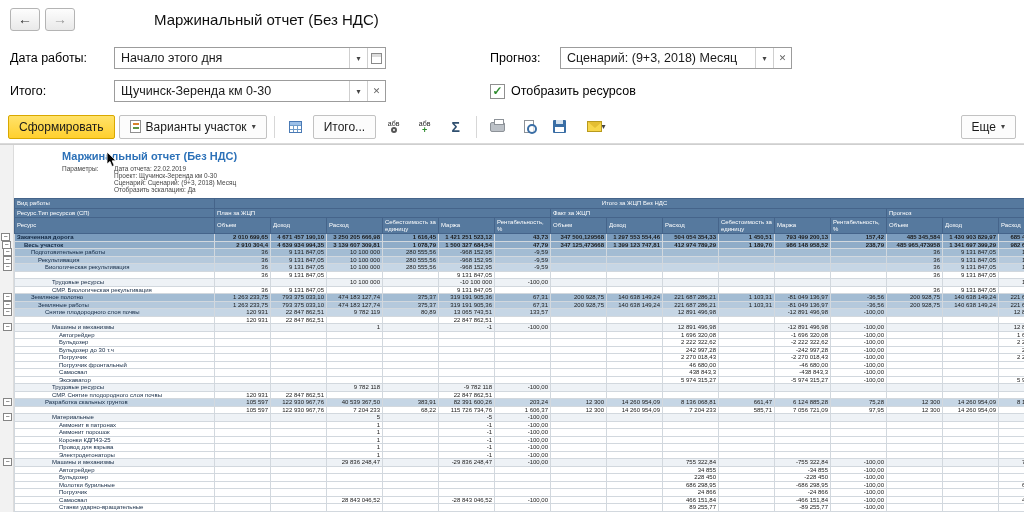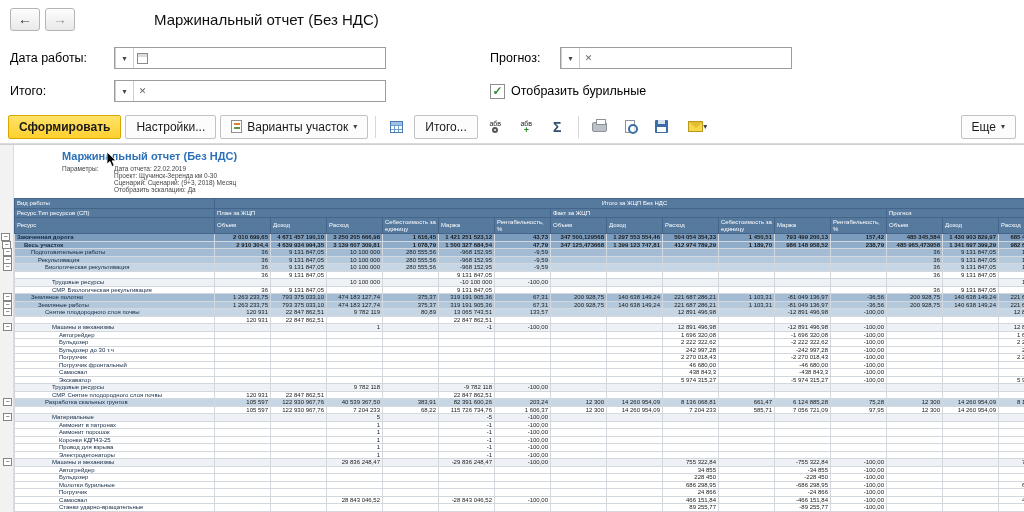--- a/index.html
+++ b/index.html
@@ -31,21 +31,21 @@
   .x-glyph { font-size:9px; color:#666; }
   .checkbox-wrap { display:flex; align-items:center; gap:6px; cursor:pointer; }
   .checkbox { width:15px; height:15px; border:1px solid #8f8f8f; background:#fff; display:flex;
               align-items:center; justify-content:center; font-size:12px; font-weight:bold; color:#2e8b2e; }
 
   
   .toolbar { height:34px; display:flex; align-items:center; padding:0 8px; gap:4px;
              border-bottom:1px solid #dadada; }
   .btn { height:24px; border:1px solid #c2c2c2; border-radius:2px; background:#fcfcfc;
          display:flex; align-items:center; gap:5px; padding:0 10px; font-size:12px; cursor:pointer; white-space:nowrap; }
-  .btn-primary { background:linear-gradient(#ffe26a,#ffd02e); border-color:#d9a800; font-weight:bold;text-align:right; }
+  .btn-primary { background:linear-gradient(#ffe26a,#ffd02e); border-color:#d9a800; font-weight:normal;text-align:right; }
   .icon-btn { width:27px; height:24px; border:1px solid transparent; border-radius:2px; background:transparent;
               display:flex; align-items:center; justify-content:center; cursor:pointer; }
   .tool-sep { width:1px; height:22px; background:#d7d7d7; margin:0 3px; }
   .dd { font-size:8px; color:#444; }
   .spacer { flex:1; }
   .sigma { font-size:14px; font-weight:bold; color:#2f4f6f; }
   .abc { font-size:7px; line-height:7px; color:#222; display:flex; flex-direction:column; align-items:center; }
   .mini-mag { width:6px; height:6px; border:2px solid #555; border-radius:50%; }
   .mini-plus { font-size:9px; font-weight:bold; color:#2e8b2e; line-height:7px; }
   .grid-icon { width:13px; height:12px; border:1px solid #4a7ab5;
@@ -110,64 +110,64 @@
     <div class="nav-btn dim">
       <span>→</span>
     </div>
     <div class="page-title">Маржинальный отчет (Без НДС)</div>
   </div>
 
   <div class="form-area">
     <div class="form-row">
       <div class="lbl w104">Дата работы:</div>
       <div class="field fw272">
+        <div class="field-value">Начало этого дня</div>
         <div class="field-btn">
           <span class="dd">▾</span>
         </div>
         <div class="field-btn">
           <span class="cal-icon"></span>
         </div>
       </div>
       <div class="gap1"></div>
       <div class="lbl" style="width:70px">Прогноз:</div>
       <div class="field fw230">
+        <div class="field-value">Сценарий: (9+3, 2018) Месяц</div>
         <div class="field-btn">
           <span class="dd">▾</span>
         </div>
         <div class="field-btn">
           <span class="x-glyph">✕</span>
         </div>
       </div>
     </div>
     <div class="form-row">
       <div class="lbl w104">Итого:</div>
       <div class="field fw272">
+        <div class="field-value">Щучинск-Зеренда км 0-30</div>
         <div class="field-btn">
           <span class="dd">▾</span>
         </div>
         <div class="field-btn">
           <span class="x-glyph">✕</span>
         </div>
       </div>
       <div class="gap1"></div>
       <div class="checkbox-wrap">
         <div class="checkbox">
           <span>✓</span>
         </div>
-        <div class="lbl">Отобразить бурильные</div>
+        <div class="lbl">Отобразить ресурсов</div>
       </div>
     </div>
   </div>
 
   <div class="toolbar">
     <div class="btn btn-primary">
       <span>Сформировать</span>
-    </div>
-    <div class="btn">
-      <span>Настройки...</span>
     </div>
     <div class="btn">
       <span class="variants-icon"></span>
       <span>Варианты участок</span>
       <span class="dd">▾</span>
     </div>
     <div class="tool-sep"></div>
     <div class="icon-btn">
       <span class="grid-icon"></span>
     </div>

